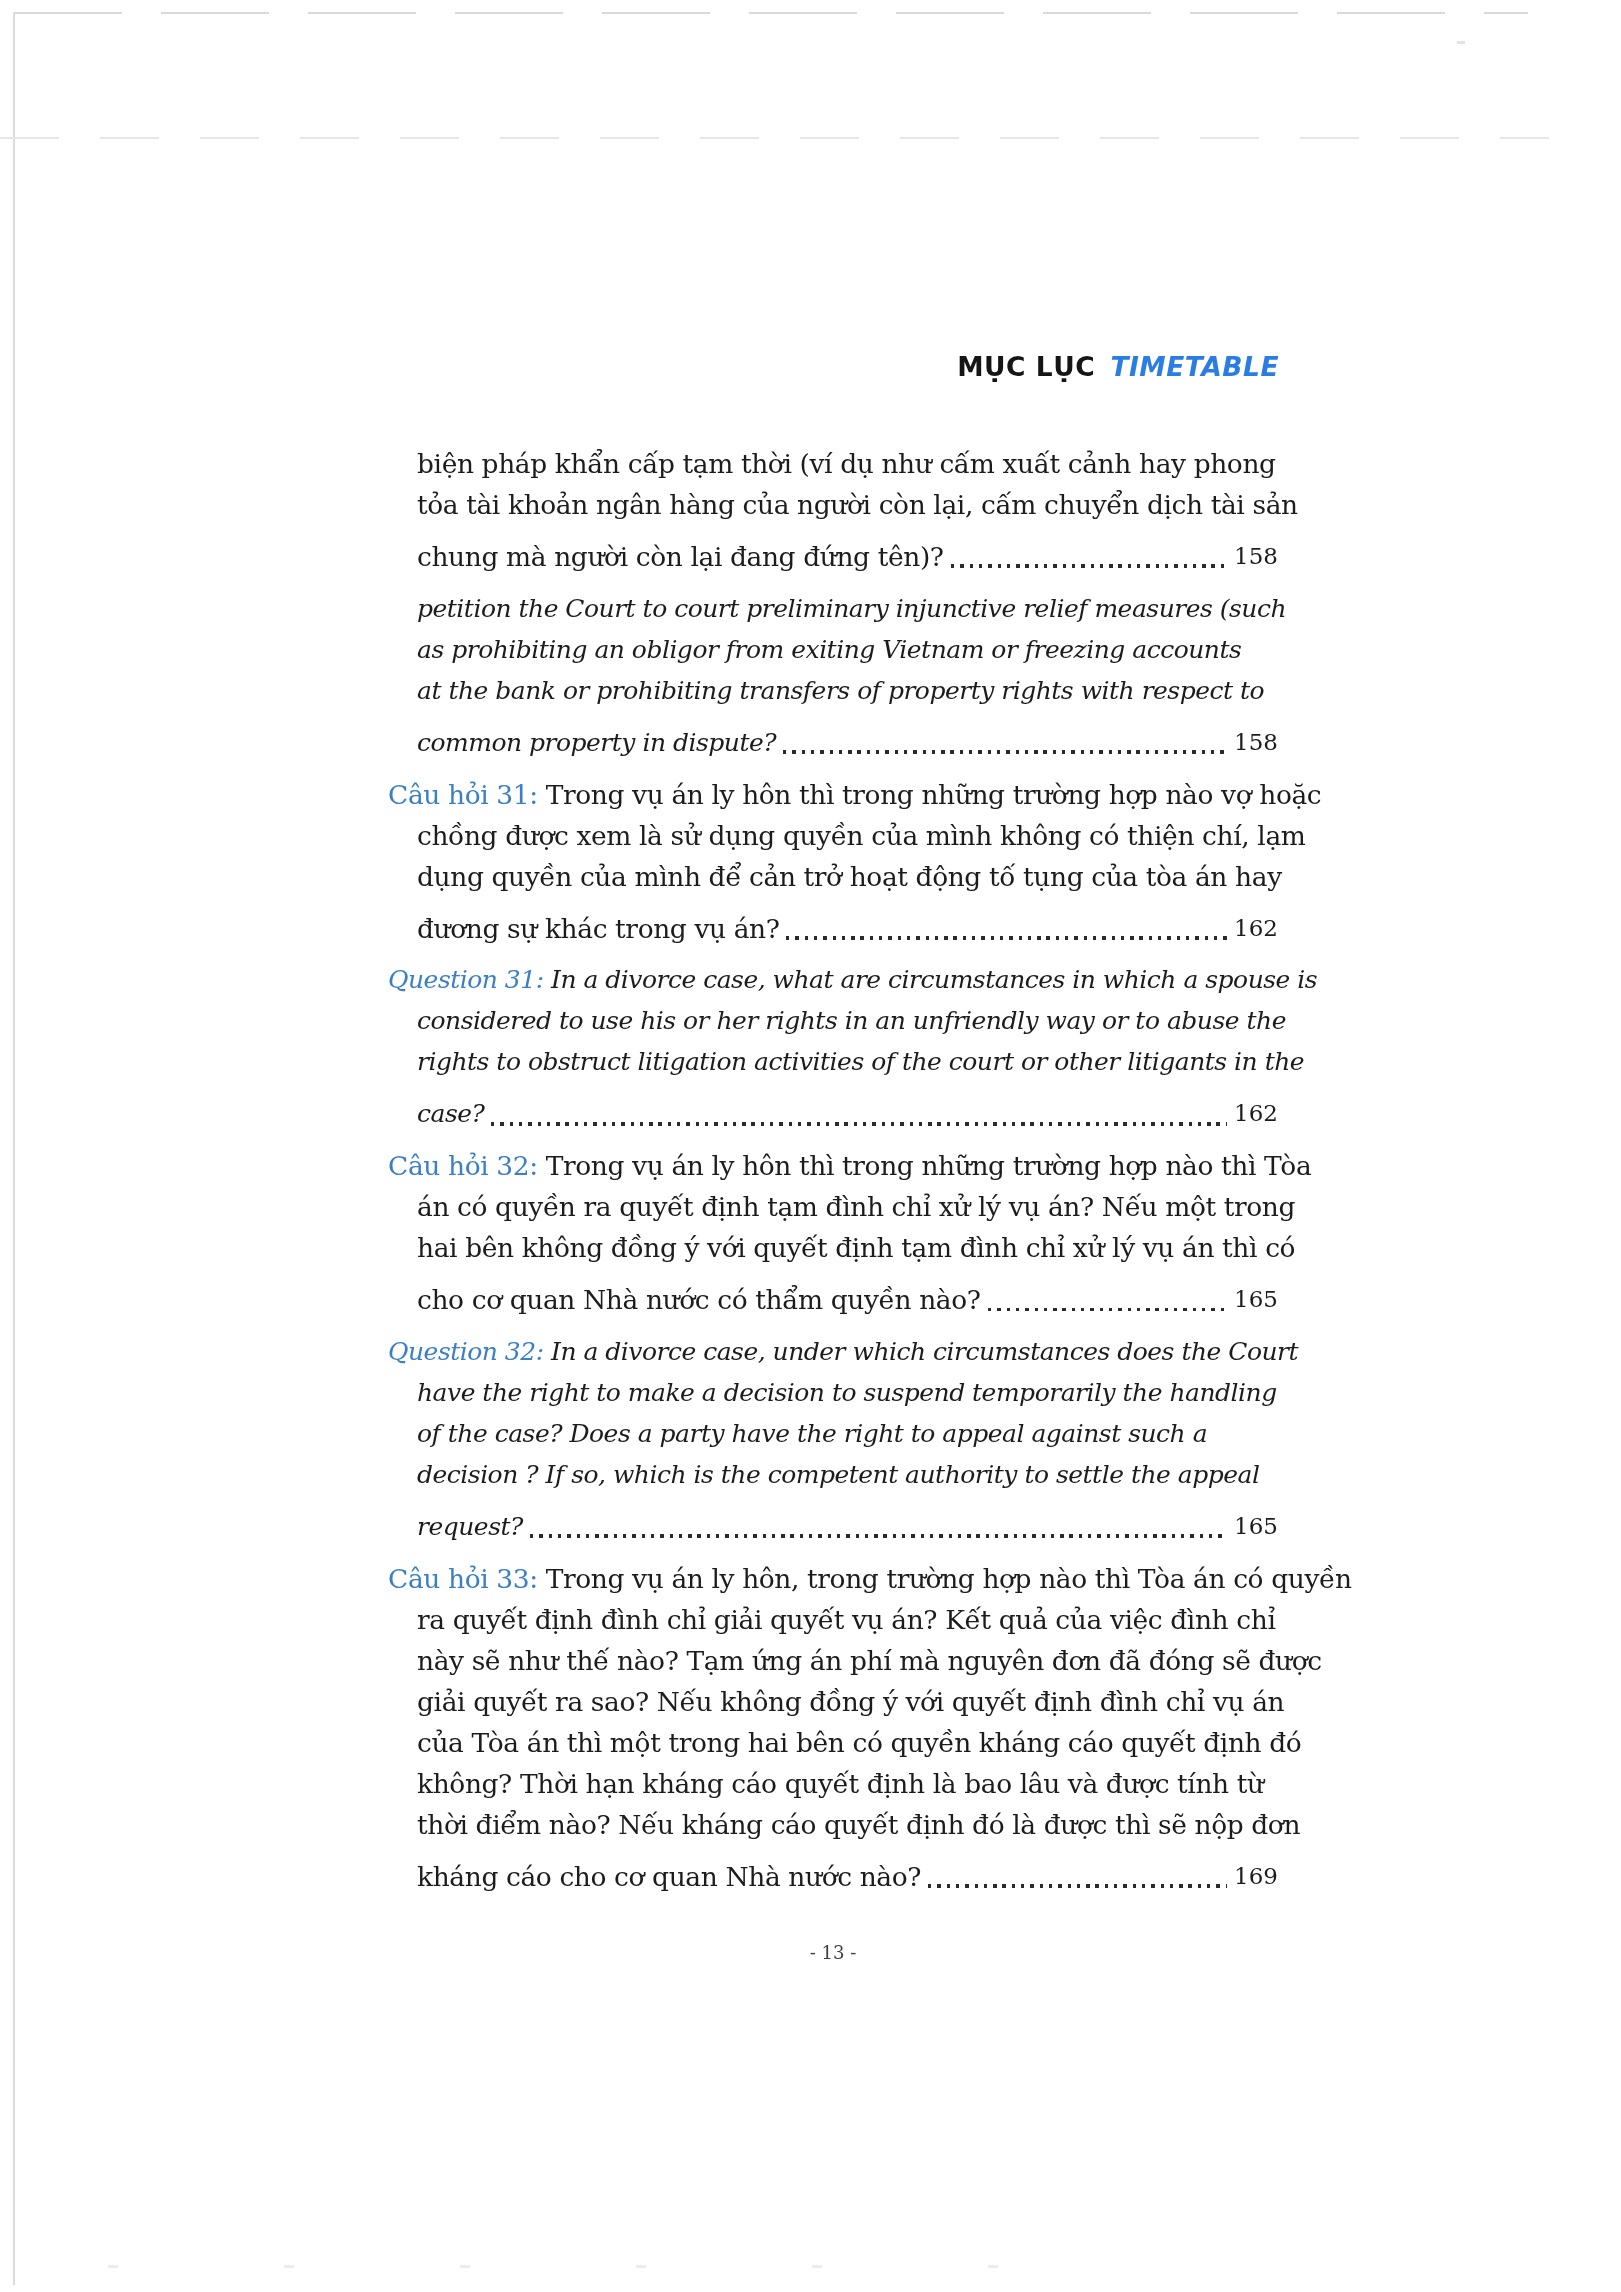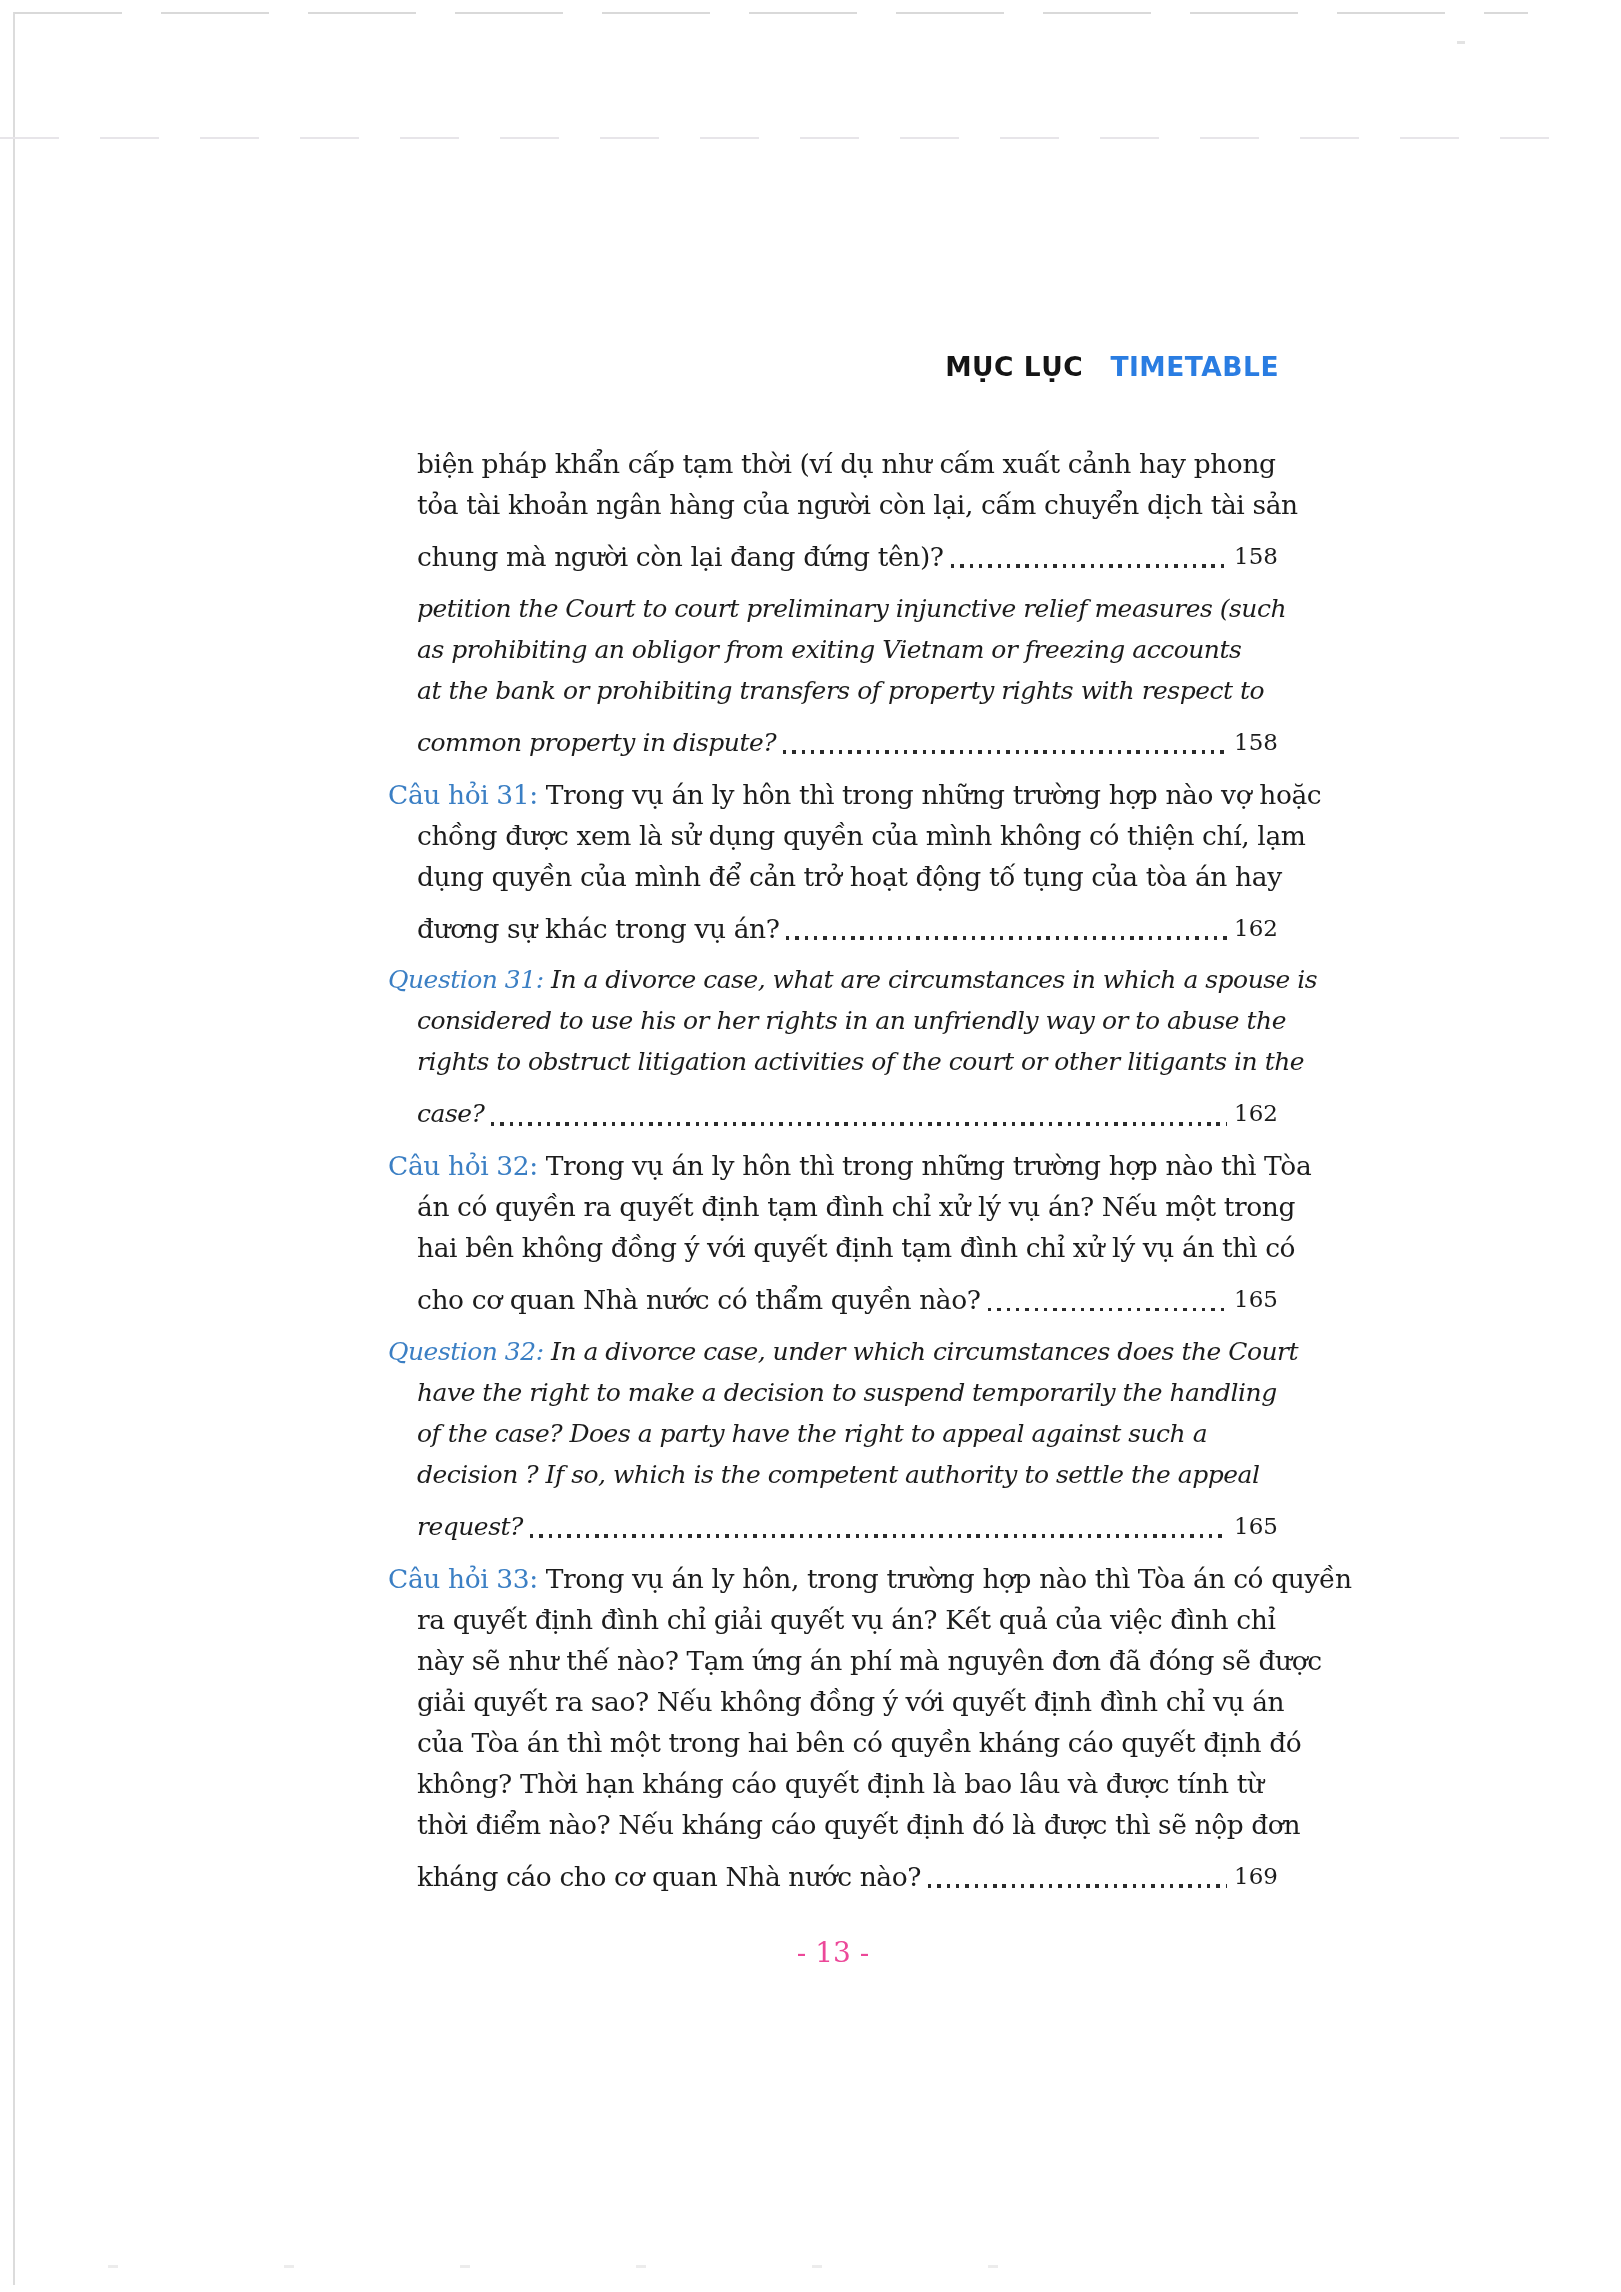--- a/index.html
+++ b/index.html
@@ -21,21 +21,21 @@
     background:repeating-linear-gradient(to right,#ececec 0 9.8px,transparent 9.8px 176px);}
   .speck{position:absolute;left:1457px;top:41px;width:7.8px;height:2.9px;background:#e3e3e3;}
 
   
   .header{
     position:absolute;top:351px;right:342px;
     font-family:"DejaVu Sans","Liberation Sans",sans-serif;
     font-weight:bold;font-size:26.5px;line-height:31px;white-space:nowrap;
   }
   .header .vi{color:#151515;letter-spacing:0.5px;}
-  .header .en{color:var(--header-blue,#2a7de2);letter-spacing:0.5px;margin-left:18px;text-align:center;}
+  .header .en{color:var(--header-blue,#2a7de2);font-style:italic;letter-spacing:0.5px;margin-left:6px;text-align:center;}
 
   
   .toc{position:absolute;left:388px;top:443px;width:890px;}
   .entry{margin:0 0 10.8px 0;}
   .line{
     height:41px;line-height:41px;white-space:nowrap;
     font-size:26.5px;letter-spacing:-0.4px;padding-left:29px;
   }
   .entry.has-label .line.first{padding-left:0;}
   .entry.en .line{font-style:italic;font-size:25px;letter-spacing:-0.5px;}
@@ -45,21 +45,21 @@
   .leader{flex:1 1 auto;min-width:23.5px;height:41px;position:relative;}
   .leader::after{
     content:"";position:absolute;left:6.9px;right:6.9px;bottom:8.8px;height:3.9px;
     background:repeating-linear-gradient(to right,#2b2b2b 0 3.4px,transparent 3.4px 9.3px);
   }
   .pagenum{flex:0 0 auto;font-style:normal;font-size:23px;letter-spacing:0;}
 
   
   .footer{
     position:absolute;left:388px;top:1933px;width:890px;
-    text-align:center;font-size:28px;line-height:39px;color:#ec4899;
+    text-align:center;font-size:18px;line-height:39px;color:#404040;
   }
 </style>
 </head>
 <body>
 
 <div class="page">
 
   <div class="edge-left"></div>
   <div class="edge-top"></div>
   <div class="fold-line"></div>

